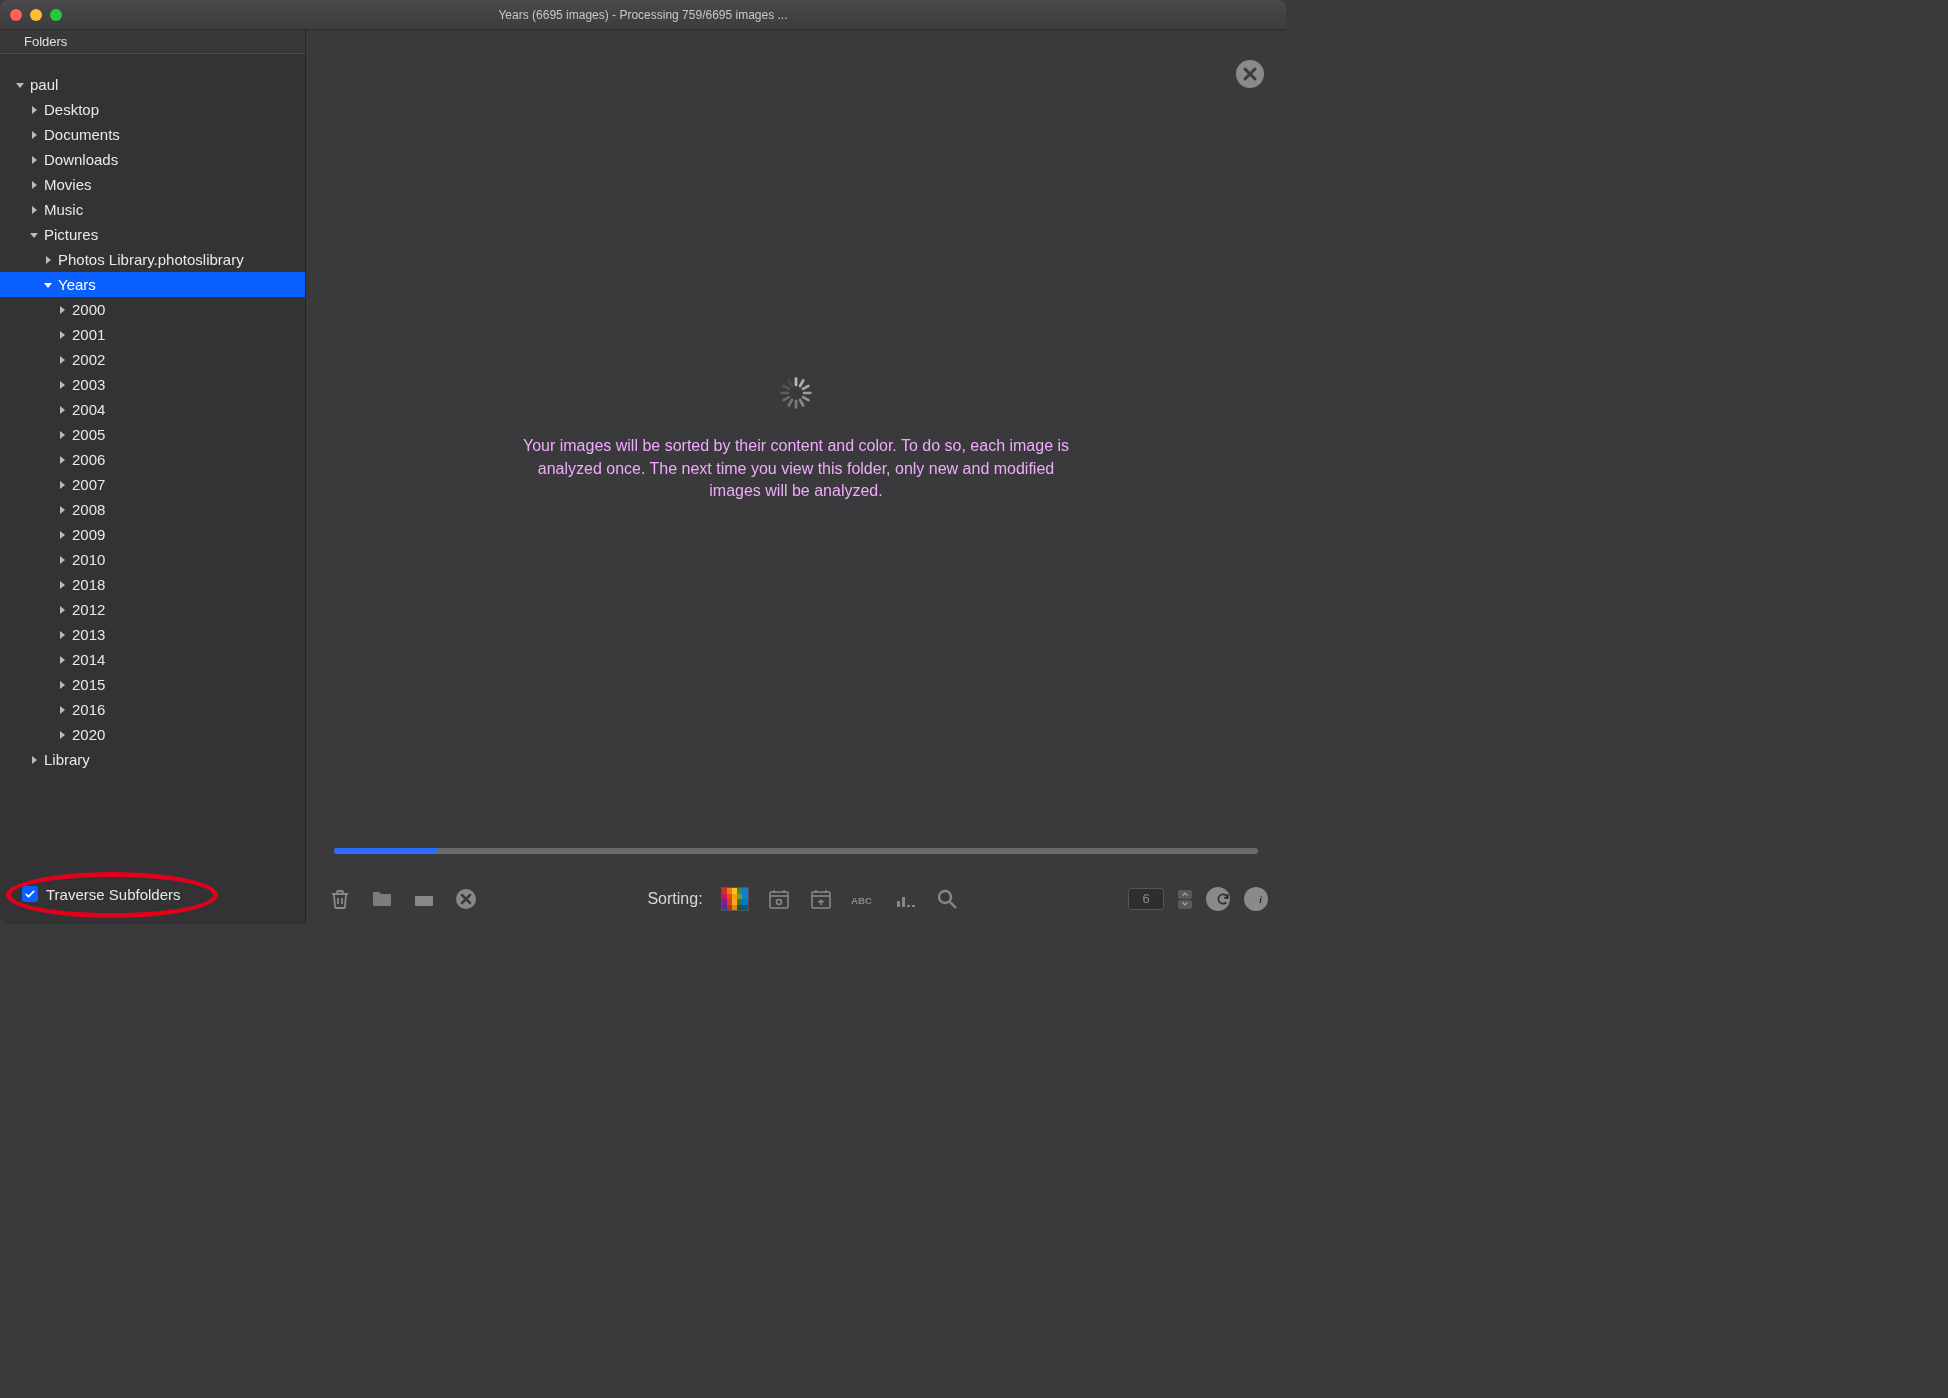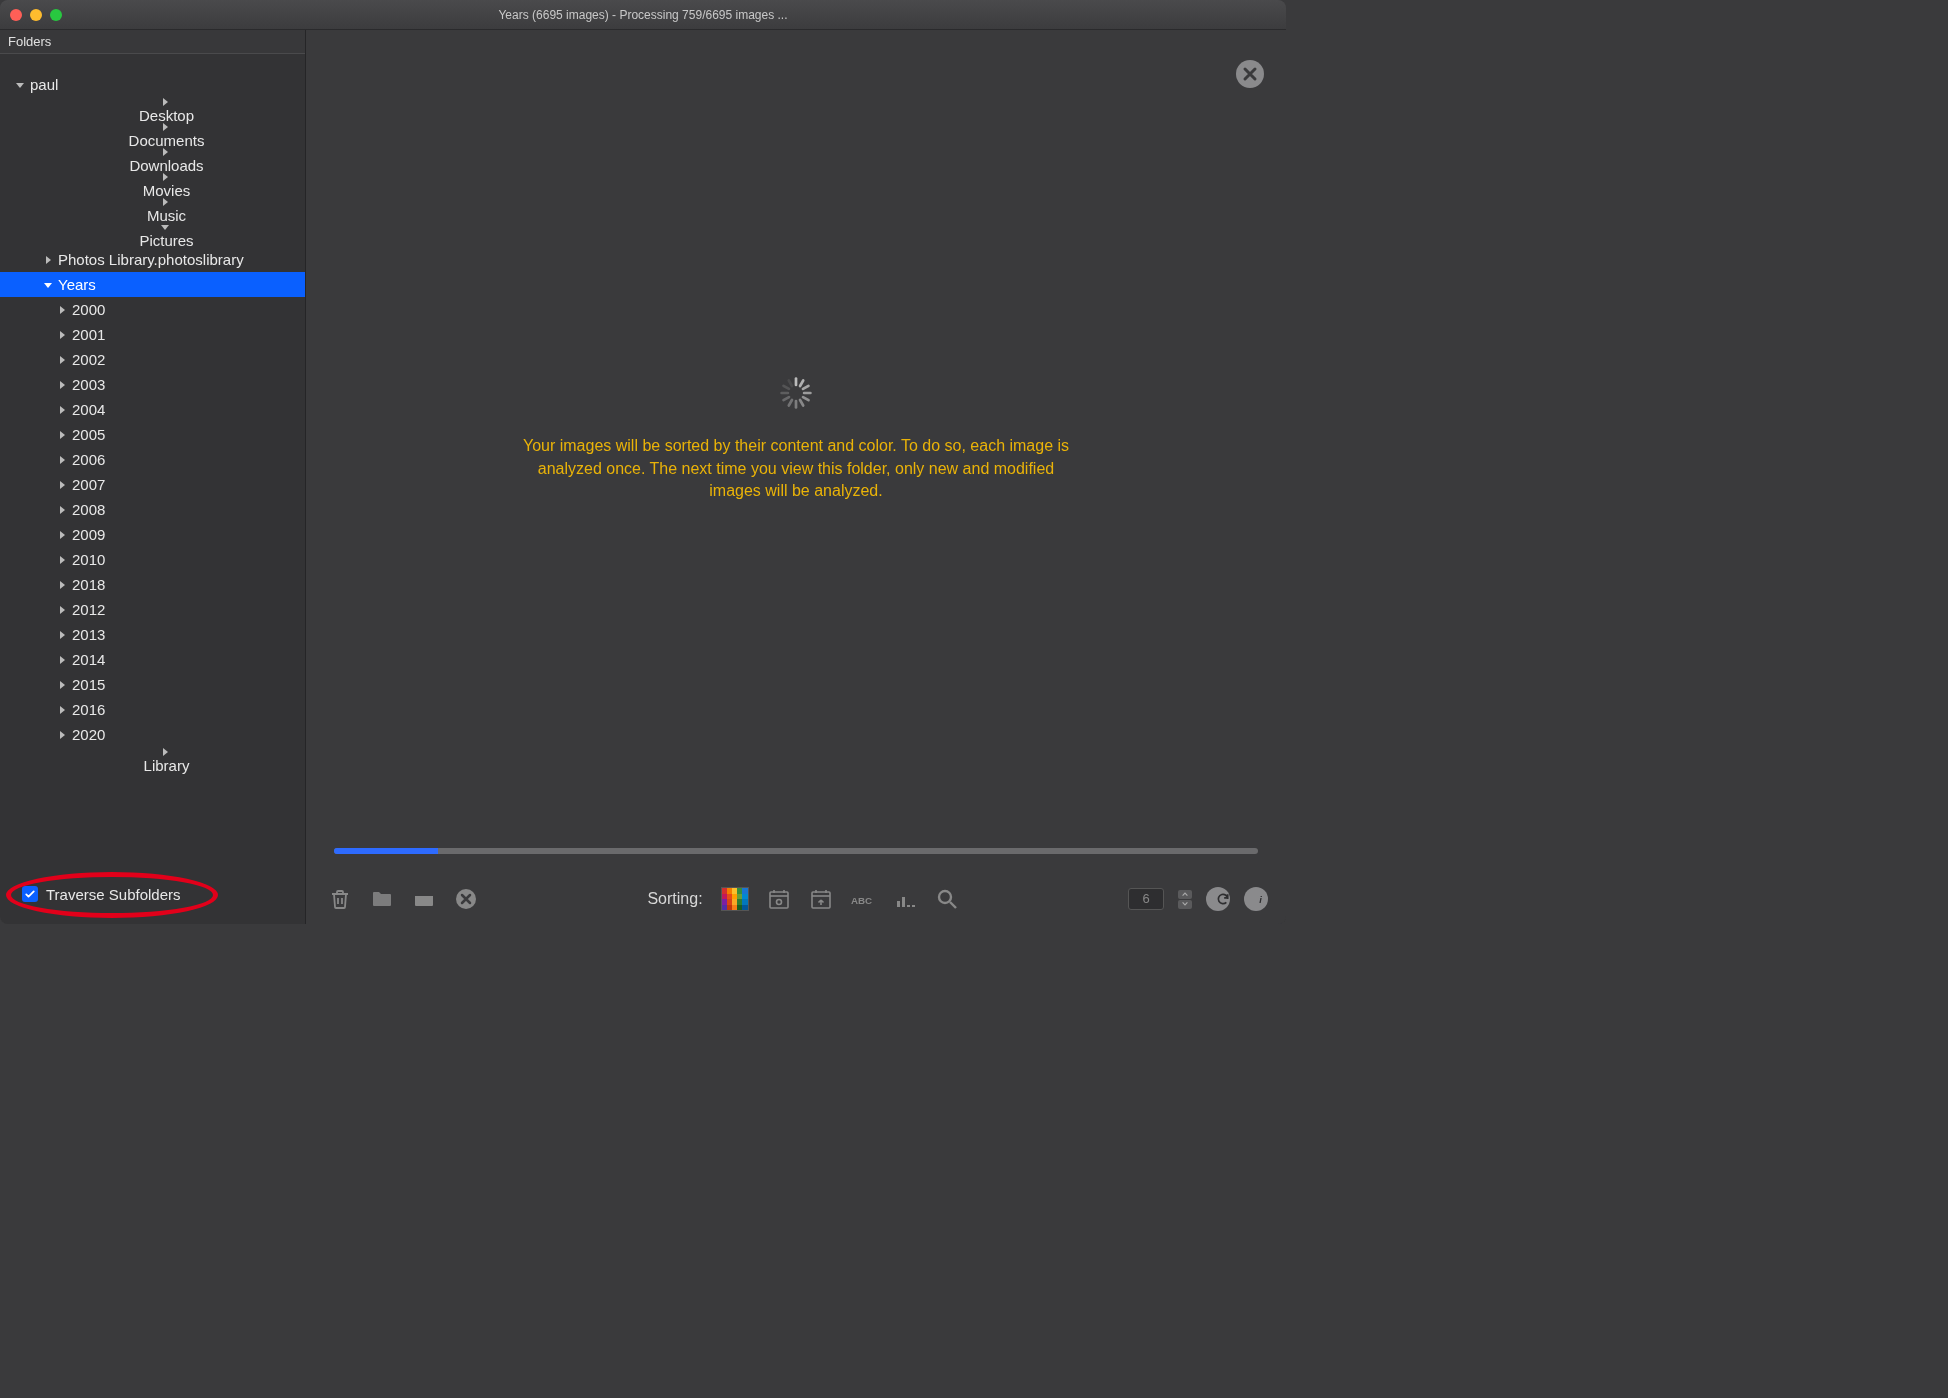--- a/index.html
+++ b/index.html
@@ -54,21 +54,21 @@
 
   
   .sidebar {
     width: 306px;
     background: #333335;
     display: flex;
     flex-direction: column;
     border-right: 1px solid #252527;
   }
   .sidebar-header {
-    padding: 4px 8px;
+    padding: 4px 24px;
     font-size: 13px;
     color: #e0e0e0;
     border-bottom: 1px solid #4a4a4c;
     background: #38383a;
   }
   .folder-tree {
     flex: 1;
     overflow-y: auto;
     padding: 2px 0 6px 0;
     margin-top: 16px;
@@ -85,21 +85,21 @@
   .tree-item.selected { background: #0a60ff; color: #fff; }
   .disclosure {
     width: 12px; height: 12px; margin-right: 4px;
     display: inline-flex; align-items: center; justify-content: center;
     color: #bbb;
   }
   .tree-item.selected .disclosure { color: #fff; }
   .disclosure svg { width: 10px; height: 10px; }
   .tree-label { }
   .indent-0 { padding-left: 14px; }
-  .indent-1 { padding-left: 28px; flex-direction: column; }
+  .indent-1 { padding-left: 28px; }
   .indent-2 { padding-left: 42px; }
   .indent-3 { padding-left: 56px; }
 
   .sidebar-footer {
     height: 60px;
     display: flex;
     align-items: center;
     padding-left: 22px;
     position: relative;
   }
@@ -155,21 +155,21 @@
     padding: 0 120px;
   }
   .spinner {
     width: 36px; height: 36px;
     margin-bottom: 24px;
   }
   .spinner svg { width: 100%; height: 100%; animation: spin 1.2s linear infinite; }
   @keyframes spin { 100% { transform: rotate(360deg); } }
   .info-text {
     text-align: center;
-    color: #eab308;
+    color: #f0abfc;
     font-size: 16px;
     line-height: 1.4;
     max-width: 560px;
   }
   .progress-wrap {
     padding: 0 28px 20px 28px;
   }
   .progress-track {
     width: 100%; height: 6px;
     background: #6a6a6c;

